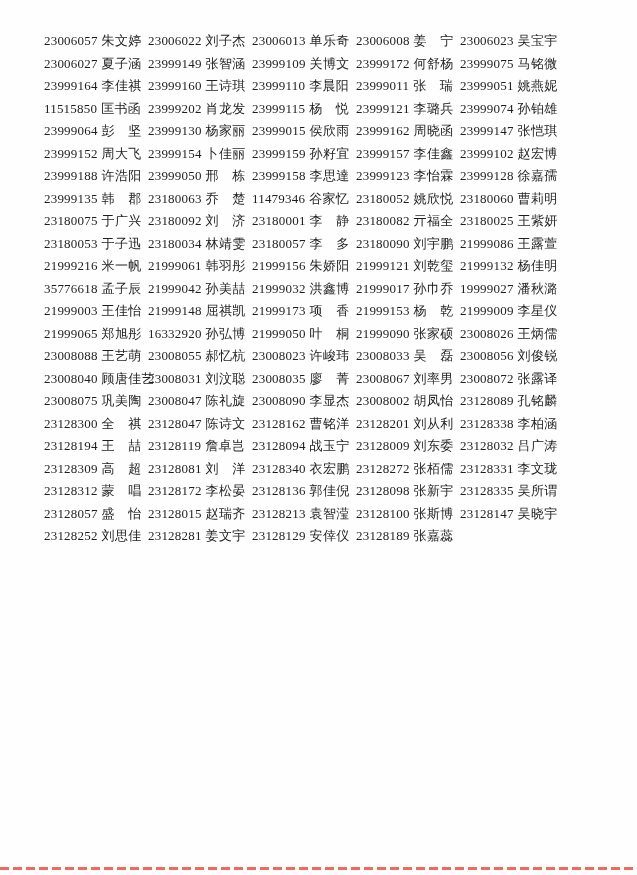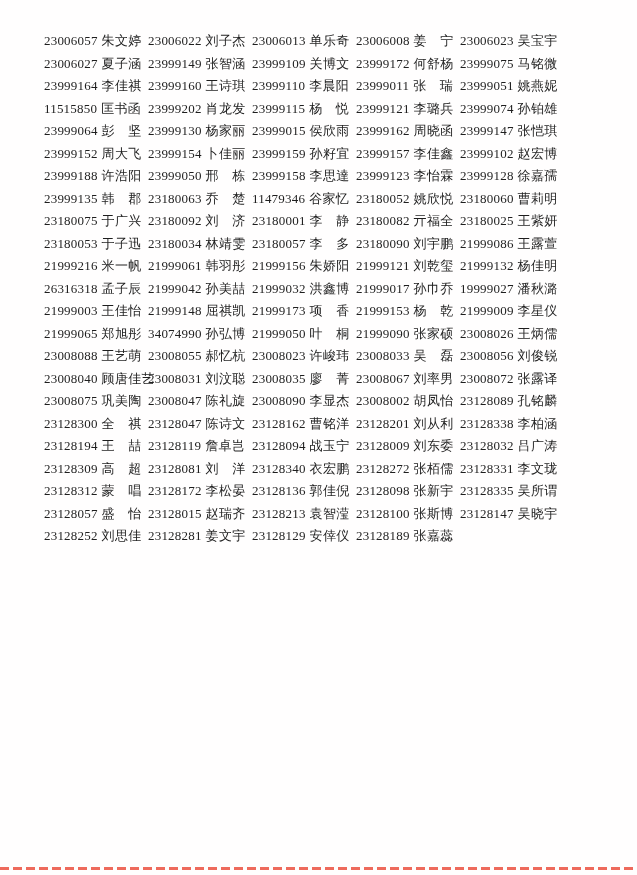--- a/index.html
+++ b/index.html
@@ -132,36 +132,36 @@
         <div class="cell"><span class="sid">21999086</span><span class="sname">王露萱</span></div>
       </div>
       <div class="row">
         <div class="cell"><span class="sid">21999216</span><span class="sname">米一帆</span></div>
         <div class="cell"><span class="sid">21999061</span><span class="sname">韩羽彤</span></div>
         <div class="cell"><span class="sid">21999156</span><span class="sname">朱娇阳</span></div>
         <div class="cell"><span class="sid">21999121</span><span class="sname">刘乾玺</span></div>
         <div class="cell"><span class="sid">21999132</span><span class="sname">杨佳明</span></div>
       </div>
       <div class="row">
-        <div class="cell"><span class="sid">26316318</span><span class="sname">孟子辰</span></div>
+        <div class="cell"><span class="sid">35776618</span><span class="sname">孟子辰</span></div>
         <div class="cell"><span class="sid">21999042</span><span class="sname">孙美喆</span></div>
         <div class="cell"><span class="sid">21999032</span><span class="sname">洪鑫博</span></div>
         <div class="cell"><span class="sid">21999017</span><span class="sname">孙巾乔</span></div>
         <div class="cell"><span class="sid">19999027</span><span class="sname">潘秋潞</span></div>
       </div>
       <div class="row">
         <div class="cell"><span class="sid">21999003</span><span class="sname">王佳怡</span></div>
         <div class="cell"><span class="sid">21999148</span><span class="sname">屈祺凯</span></div>
         <div class="cell"><span class="sid">21999173</span><span class="sname">项　香</span></div>
         <div class="cell"><span class="sid">21999153</span><span class="sname">杨　乾</span></div>
         <div class="cell"><span class="sid">21999009</span><span class="sname">李星仪</span></div>
       </div>
       <div class="row">
         <div class="cell"><span class="sid">21999065</span><span class="sname">郑旭彤</span></div>
-        <div class="cell"><span class="sid">34074990</span><span class="sname">孙弘博</span></div>
+        <div class="cell"><span class="sid">16332920</span><span class="sname">孙弘博</span></div>
         <div class="cell"><span class="sid">21999050</span><span class="sname">叶　桐</span></div>
         <div class="cell"><span class="sid">21999090</span><span class="sname">张家硕</span></div>
         <div class="cell"><span class="sid">23008026</span><span class="sname">王炳儒</span></div>
       </div>
       <div class="row">
         <div class="cell"><span class="sid">23008088</span><span class="sname">王艺萌</span></div>
         <div class="cell"><span class="sid">23008055</span><span class="sname">郝忆杭</span></div>
         <div class="cell"><span class="sid">23008023</span><span class="sname">许峻玮</span></div>
         <div class="cell"><span class="sid">23008033</span><span class="sname">吴　磊</span></div>
         <div class="cell"><span class="sid">23008056</span><span class="sname">刘俊锐</span></div>

